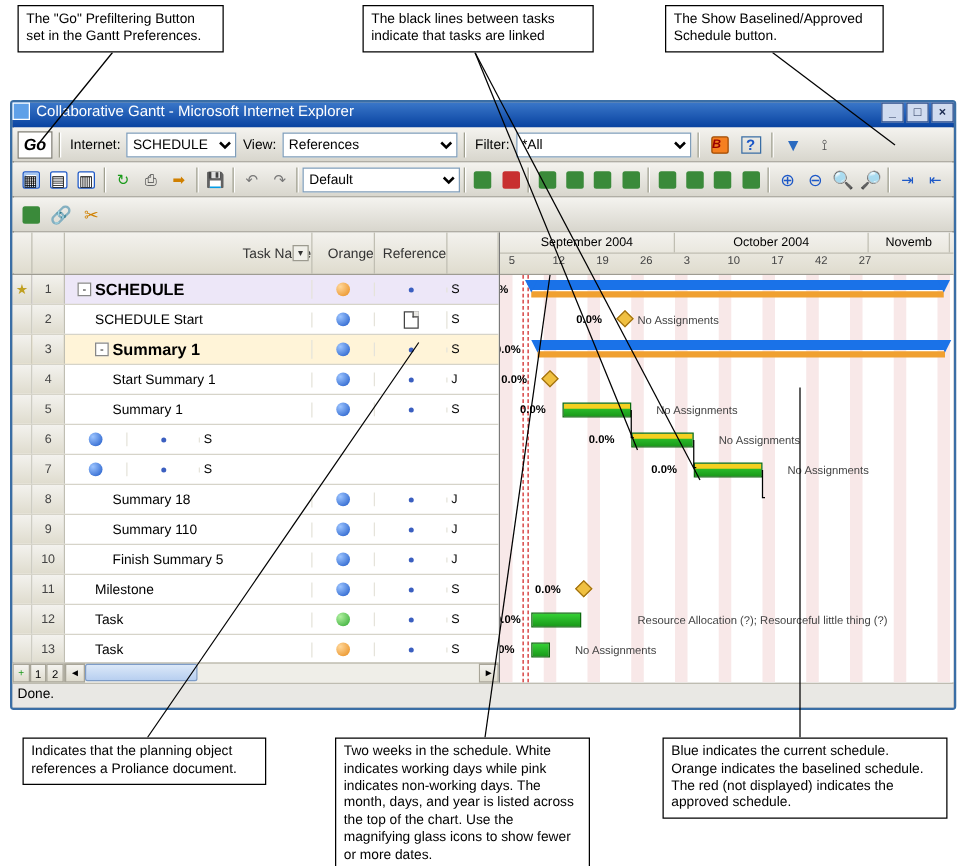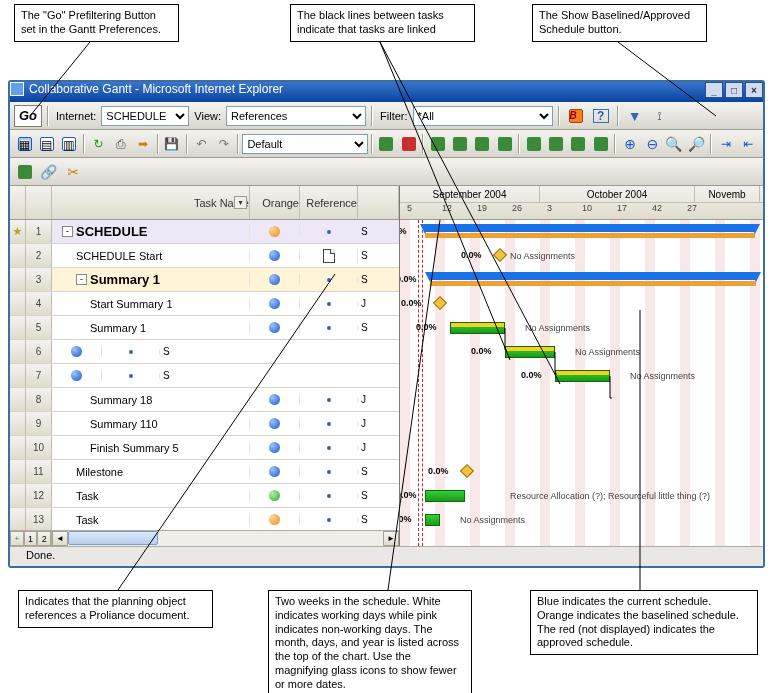--- a/index.html
+++ b/index.html
@@ -58,21 +58,21 @@
   .bar-summary.orange { background:#f0a030; height:5px; }
   .bar-task { background:linear-gradient(#34d034,#1a9a1a); border:1px solid #0c6a0c; height:12px; }
   .bar-task.yellow-top { box-shadow: inset 0 4px 0 #f5d020; }
   .pct-label { position:absolute; font-size:9px; color:#000; font-weight:bold; }
   .assign-label { position:absolute; font-size:9px; color:#444; white-space:nowrap; }
   .diamond { position:absolute; width:10px; height:10px; background:#f0c040; border:1px solid #a07010; transform:rotate(45deg); }
   .scrollbar-h { height:16px; background:#e8e6dc; border-top:1px solid #b0ada0; display:flex; }
   .sb-btn { width:16px; height:15px; background:linear-gradient(#f4f3ef,#dfdcce); border:1px solid #a8a598; display:flex; align-items:center; justify-content:center; font-size:8px; }
   .sb-track { flex:1; background:#efeee8; position:relative; }
   .sb-thumb { position:absolute; top:0; height:14px; background:linear-gradient(#dbe8f8,#b8cff0); border:1px solid #7d9cc8; border-radius:2px; }
-  .statusbar { height:20px; background:#e9e8e4; border-top:1px solid #b0ada0; padding:2px 16px; font-size:11px; }
+  .statusbar { height:20px; background:#e9e8e4; border-top:1px solid #b0ada0; padding:2px 4px; font-size:11px; }
   .hcell .dd { position:absolute; right:2px; width:13px; height:13px; border:1px solid #9c9a8f; background:#f0efe9; font-size:8px; display:flex; align-items:center; justify-content:center; }
 </style>
 </head>
 <body>
 <div class="page">
 
 <div class="callout" style="left:14px; top:4px; width:165px">The "Go" Prefiltering Button set in the Gantt Preferences.</div>
 <div class="callout" style="left:290px; top:4px; width:185px">The black lines between tasks indicate that tasks are linked</div>
 <div class="callout" style="left:532px; top:4px; width:175px">The Show Baselined/Approved Schedule button.</div>
 <div class="callout" style="left:18px; top:590px; width:195px">Indicates that the planning object references a Proliance document.</div>

